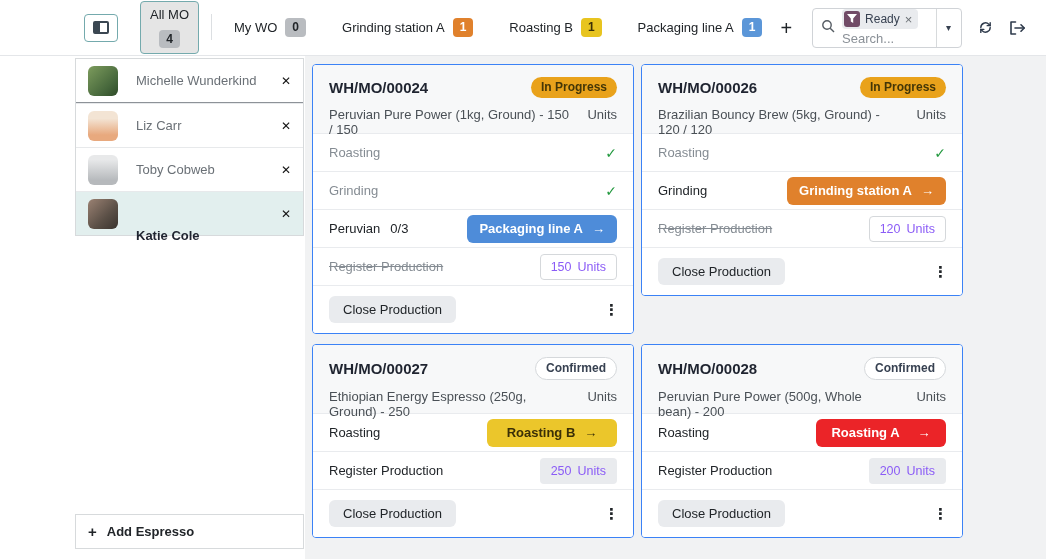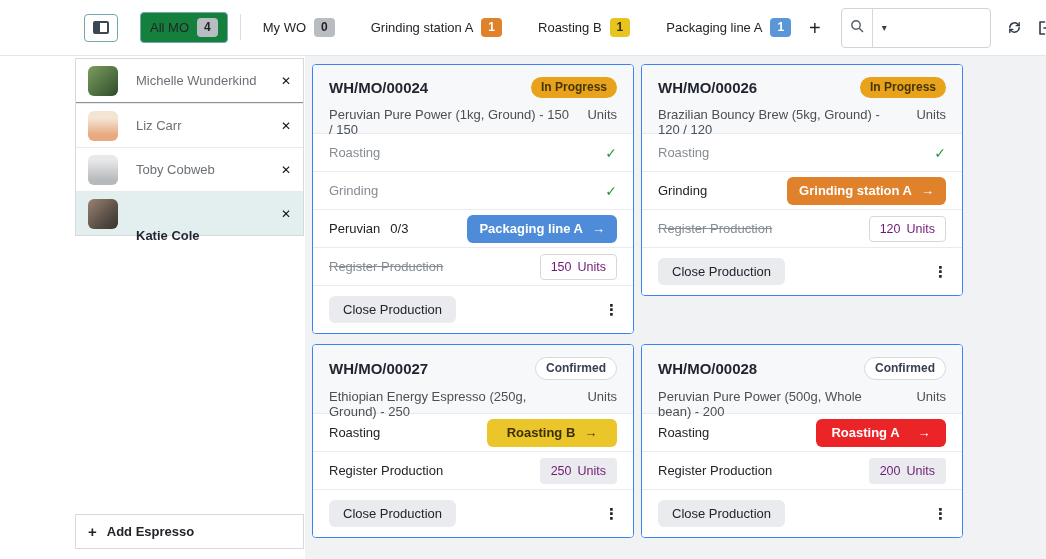--- a/index.html
+++ b/index.html
@@ -23,21 +23,21 @@
     width:16px; height:13px; border:2px solid #3b4752; border-radius:2px;
     background:linear-gradient(90deg,#3b4752 0 45%, transparent 45%);
   }
   .tabs { display:flex; align-items:center; gap:16px; }
   .tab {
     display:flex; align-items:center; gap:8px; background:transparent;
     border:1px solid transparent; border-radius:4px; padding:5px 9px;
     font-size:13px; font-weight:500; color:#212529; cursor:pointer; white-space:nowrap;
     font-family:inherit;
   }
-  .tab.active { border-color:#74aaad; background:#15803d; }
+  .tab.active { border-color:#74aaad; background:#e5e5e5;flex-direction:column; }
   .tab-divider { width:1px; height:26px; background:#dcdfe2; margin:0 -4px; }
   .tab-badge {
     font-size:12px; font-weight:700; padding:2px 7px; border-radius:4px; line-height:1.2;
   }
   .badge-gray   { background:#b9bcc0; color:#212529; }
   .badge-orange { background:#e0812c; color:#fff; }
   .badge-yellow { background:#e8c41f; color:#3a2f07; }
   .badge-blue   { background:#5b96d8; color:#fff; }
   .add-tab {
     background:none; border:none; font-size:20px; font-weight:500; color:#212529;
@@ -144,21 +144,21 @@
   }
   .wc-blue   { background:#4e8cd9; }
   .wc-orange { background:#e0812c; }
   .wc-yellow { background:#ebc62b; color:#3a2f07; }
   .wc-red    { background:#eb2428;gap:18px; }
   .wc-arrow { font-size:13px; }
 
   .reg-label.struck { color:#858c93; text-decoration:line-through; }
   .units-btn {
     height:26px; display:flex; align-items:center; gap:6px; padding:0 10px;
-    border-radius:4px; font-size:12.5px; color:#701a75; cursor:pointer; font-family:inherit;
+    border-radius:4px; font-size:12.5px; color:#8b5cf6; cursor:pointer; font-family:inherit;
   }
   .units-outline { background:#fff; border:1px solid #d5d8db; }
   .units-muted { background:#e9ebee; border:1px solid transparent; }
 
   .card-footer {
     height:48px; border-top:1px solid #e9ebee; display:flex; align-items:center;
     justify-content:space-between; padding:0 14px 0 16px; background:#fff;
   }
   .close-btn {
     height:27px; background:#e9ebee; border:none; border-radius:6px; padding:0 14px;
@@ -204,20 +204,32 @@
   <button class="add-tab">+</button>
 
   <div class="searchbox">
     <div class="search-main">
       <span>
         <svg width="14" height="14" viewBox="0 0 14 14">
             <circle cx="6" cy="6" r="4.2" fill="none" stroke="#555c63" stroke-width="1.4"></circle>
             <line x1="9.2" y1="9.2" x2="13" y2="13" stroke="#555c63" stroke-width="1.4"></line>
           </svg>
       </span>
+      <div class="search-col">
+        <div class="facet">
+          <span class="facet-icon">
+            <svg width="10" height="10" viewBox="0 0 10 10">
+                <path d="M0 0h10L6.2 4.6V9L3.8 7.4V4.6Z" fill="#fff"></path>
+              </svg>
+          </span>
+          <span class="facet-label">Ready</span>
+          <span class="facet-remove">×</span>
+        </div>
+        <input class="search-input" placeholder="Search..." style="">
+      </div>
     </div>
     <button class="search-caret">
       <span>▾</span>
     </button>
   </div>
 
   <div class="topbar-right">
     <button class="icon-btn">
       <svg width="15" height="15" viewBox="0 0 16 16" fill="none" stroke="#2f3b4c" stroke-width="1.5" stroke-linecap="round">
         <path d="M3 8a5 5 0 0 1 8.5-3.5L13 6"></path>

